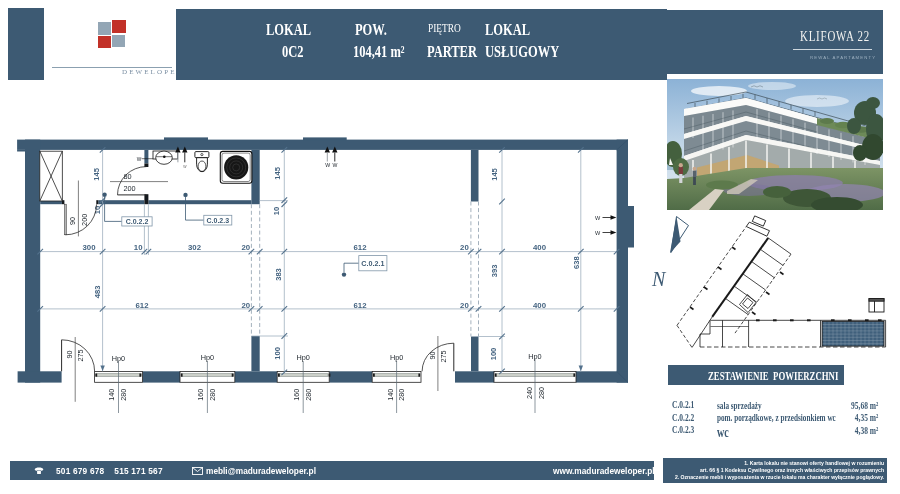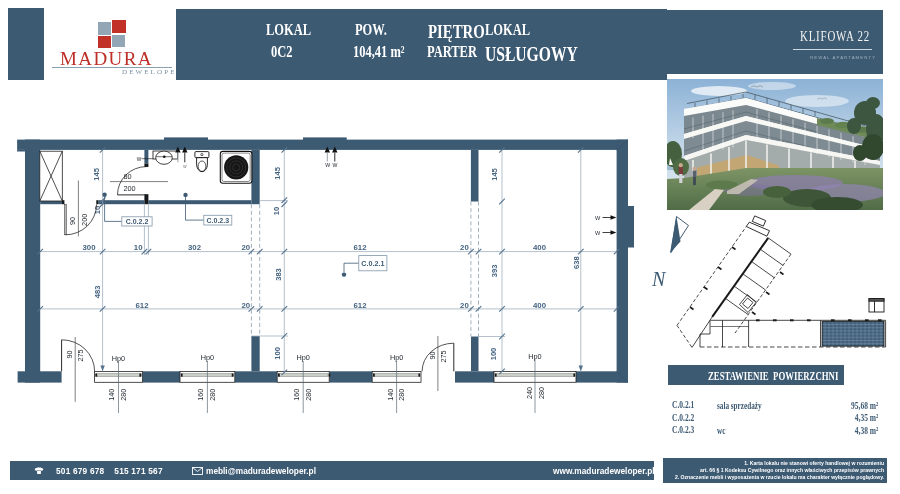--- a/index.html
+++ b/index.html
@@ -12,39 +12,38 @@
 <body>
 <div id="page">
 
 <div class="abs" style="left:8px;top:8px;width:36px;height:72px;background:#3d5a73;"></div>
 
 <div class="abs" style="left:98px;top:22px;width:13px;height:13px;background:#93a6b5;"></div>
 <div class="abs" style="left:112px;top:20px;width:14px;height:13px;background:#c23128;"></div>
 <div class="abs" style="left:98px;top:36px;width:13px;height:12px;background:#c23128;"></div>
 <div class="abs" style="left:112px;top:35px;width:13px;height:12px;background:#93a6b5;"></div>
 
-<div class="abs ser" style="left:60px;top:48px;width:130px;font-size:19px;color:#bd2e27;letter-spacing:1.4px;">MADURA</div>
 
 <div class="abs" style="left:52px;top:67px;width:120px;height:1px;background:#8ba0b0;"></div>
 
 <div class="abs ser" style="left:85px;top:68px;font-size:7px;color:#7b8fa3;letter-spacing:2.1px;padding-left:37px;">DEWELOPER</div>
 
 <div class="abs" style="left:176px;top:9px;width:491px;height:71px;background:#3d5a73;"></div>
 
 <div class="abs ser" style="left:266px;top:21px;color:#fff;font-size:16px;font-weight:bold;"><span class="cond">LOKAL</span></div>
-<div class="abs ser" style="left:271px;top:43px;color:#fff;font-size:16px;font-weight:bold;"><span class="cond">0C2</span></div>
+<div class="abs ser" style="left:282px;top:43px;color:#fff;font-size:16px;font-weight:bold;"><span class="cond">0C2</span></div>
 
 <div class="abs ser" style="left:355px;top:21px;color:#fff;font-size:16px;font-weight:bold;"><span class="cond">POW.</span></div>
 <div class="abs ser" style="left:353px;top:43px;color:#fff;font-size:16px;font-weight:bold;"><span class="cond">104,41 m²</span></div>
 
-<div class="abs ser" style="left:428px;top:21px;color:#fff;font-size:19px;font-weight:bold;"><span class="cond">PIĘTRO</span></div>
+<div class="abs ser" style="left:428px;top:21px;color:#fff;font-size:12px;font-weight:normal;"><span class="cond">PIĘTRO</span></div>
 <div class="abs ser" style="left:427px;top:43px;color:#fff;font-size:16px;font-weight:bold;"><span class="cond">PARTER</span></div>
 
 <div class="abs ser" style="left:485px;top:21px;color:#fff;font-size:16px;font-weight:bold;"><span class="cond">LOKAL</span></div>
-<div class="abs ser" style="left:485px;top:43px;color:#fff;font-size:20px;font-weight:bold;"><span class="cond">USŁUGOWY</span></div>
+<div class="abs ser" style="left:485px;top:43px;color:#fff;font-size:16px;font-weight:bold;"><span class="cond">USŁUGOWY</span></div>
 
 <div class="abs" style="left:661px;top:10px;width:222px;height:64px;background:#3d5a73;"></div>
 
 <div class="abs ser" style="left:800px;top:29px;color:#f4f4f2;font-size:14px;"><span class="cond" style="letter-spacing:1px;">KLIFOWA 22</span></div>
 
 <div class="abs" style="left:793px;top:49px;width:79px;height:1px;background:#cfd8de;"></div>
 
 <div class="abs" style="left:810px;top:55px;color:#9db0c0;font-size:4.3px;letter-spacing:1.1px;">REWAL APARTAMENTY</div>
 
 <svg class="abs" style="left:667px;top:79px;" width="216" height="131" viewBox="0 0 216 131">
@@ -286,23 +285,24 @@
   </g>
 </svg>
 
 <div class="abs" style="left:668px;top:364.7px;width:176.4px;height:20.3px;background:#3d5a73;"></div>
 <div class="abs ser" style="left:708px;top:369px;color:#fff;font-size:12px;font-weight:bold;"><span class="cond" style="transform:scaleX(0.73);">ZESTAWIENIE&nbsp;&nbsp;POWIERZCHNI</span></div>
 
 <div class="abs ser" style="left:672px;top:399px;color:#3d5a73;font-size:10px;font-weight:bold;"><span class="cond" style="transform:scaleX(0.75);">C.0.2.1</span></div>
 <div class="abs ser" style="left:717px;top:399.5px;color:#3d5a73;font-size:10px;font-weight:bold;"><span class="cond" style="transform:scaleX(0.72);">sala sprzedaży</span></div>
 <div class="abs ser" style="right:22px;top:399.5px;color:#3d5a73;font-size:10px;font-weight:bold;"><span class="cond" style="transform:scaleX(0.75);transform-origin:100% 50%;">95,68 m²</span></div>
 <div class="abs ser" style="left:672px;top:411.5px;color:#3d5a73;font-size:10px;font-weight:bold;"><span class="cond" style="transform:scaleX(0.75);">C.0.2.2</span></div>
+<div class="abs ser" style="left:717px;top:412px;color:#3d5a73;font-size:10px;font-weight:bold;"><span class="cond" style="transform:scaleX(0.72);">pom. porządkowe, z przedsionkiem wc</span></div>
 <div class="abs ser" style="right:22px;top:412px;color:#3d5a73;font-size:10px;font-weight:bold;text-align:center;"><span class="cond" style="transform:scaleX(0.75);transform-origin:100% 50%;">4,35 m²</span></div>
 <div class="abs ser" style="left:672px;top:424px;color:#3d5a73;font-size:10px;font-weight:bold;"><span class="cond" style="transform:scaleX(0.75);">C.0.2.3</span></div>
-<div class="abs ser" style="left:717px;top:424.5px;color:#3d5a73;font-size:10px;font-weight:bold;"><span class="cond" style="transform:scaleX(0.72);">wc</span></div>
+<div class="abs ser" style="left:717px;top:424.5px;color:#3d5a73;font-size:14px;font-weight:bold;"><span class="cond" style="transform:scaleX(0.72);">wc</span></div>
 <div class="abs ser" style="right:22px;top:424.5px;color:#3d5a73;font-size:10px;font-weight:bold;"><span class="cond" style="transform:scaleX(0.75);transform-origin:100% 50%;">4,38 m²</span></div>
 
 <div class="abs" style="left:10px;top:461px;width:644px;height:19px;background:#3d5a73;"></div>
 
 <svg class="abs" style="left:34px;top:465.5px;" width="10" height="9" viewBox="0 0 10 9">
   <path d="M0.6,3.4 C1.4,0.9 8.6,0.9 9.4,3.4 L7.9,5.1 C7.2,3.6 2.8,3.6 2.1,5.1 Z" fill="#fff"></path>
   <rect x="3.1" y="4.6" width="3.8" height="3.4" rx="0.5" fill="#fff"></rect>
 </svg>
 
 <div class="abs" style="left:56px;top:465.5px;color:#fff;font-size:8.3px;font-weight:bold;letter-spacing:0.2px;">501 679 678&nbsp;&nbsp;&nbsp;&nbsp;515 171 567</div>

